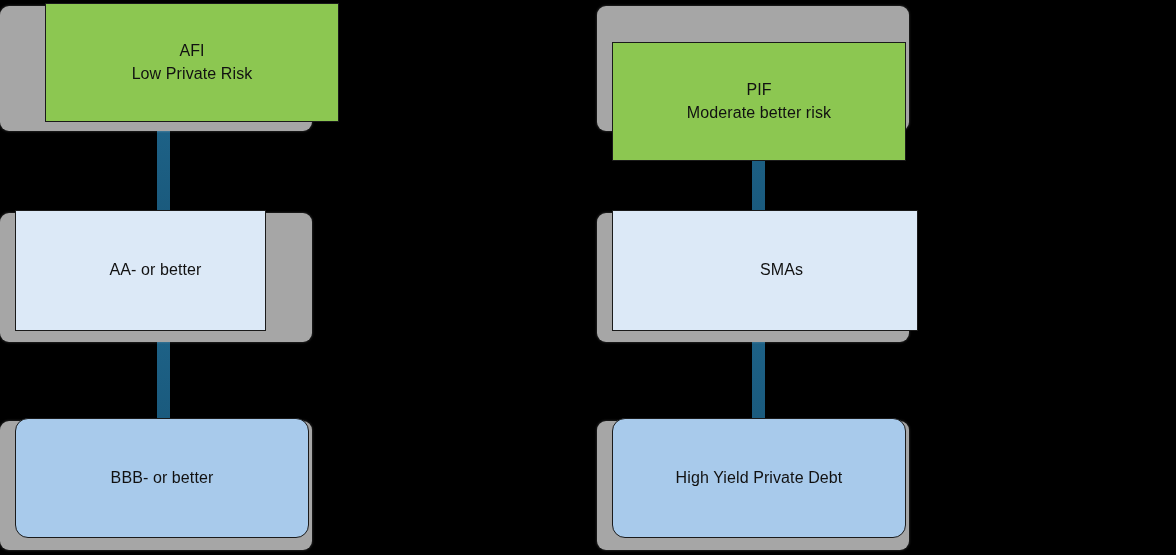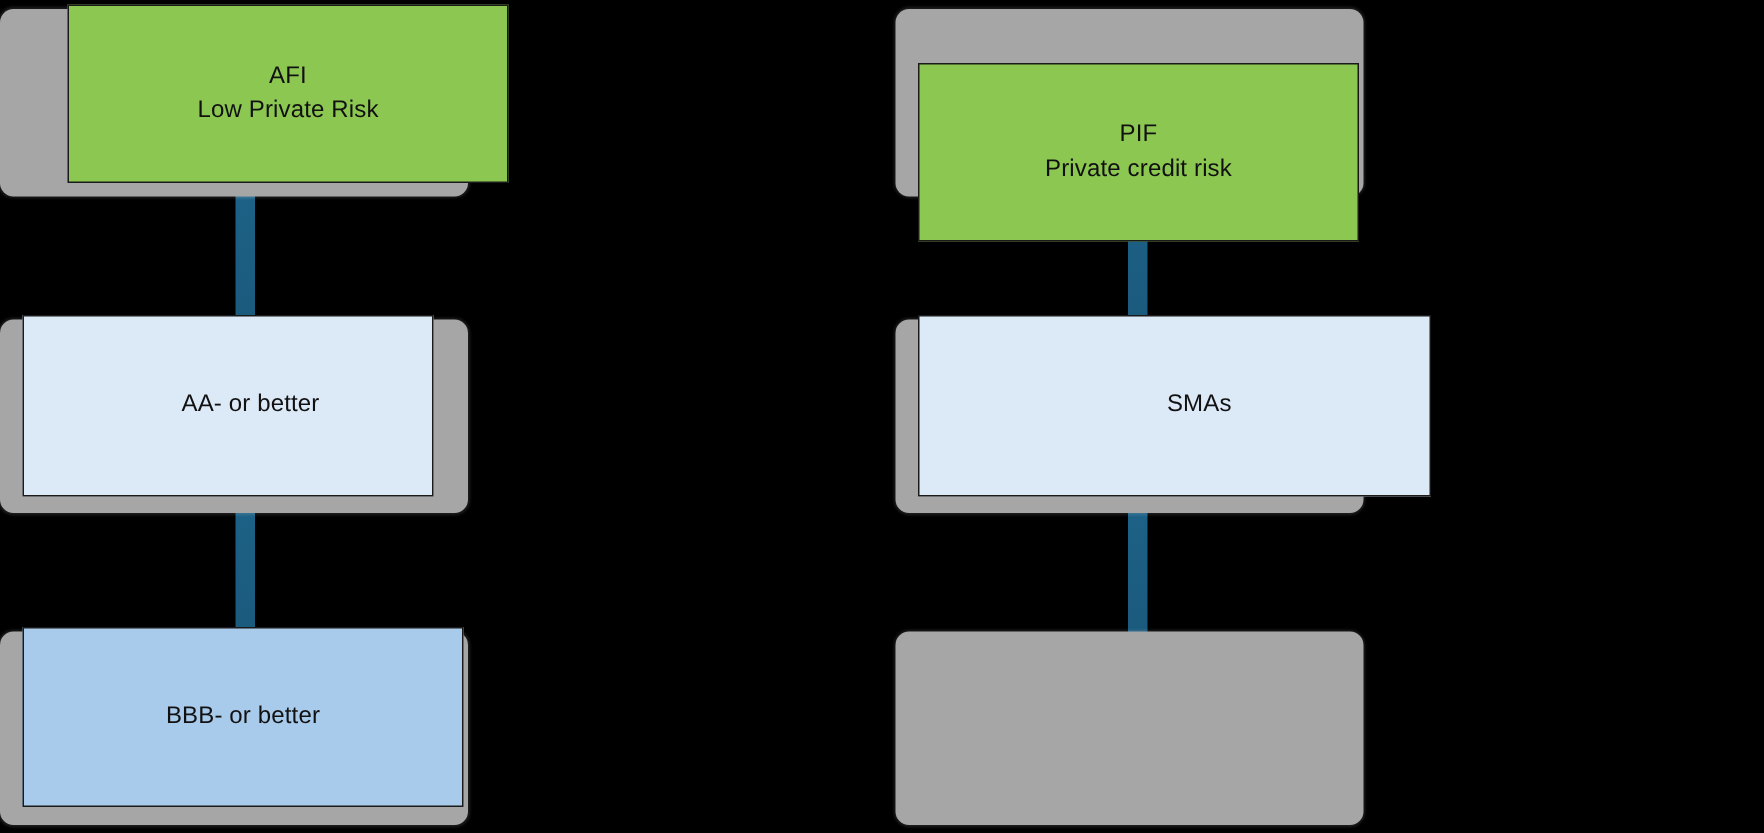--- a/index.html
+++ b/index.html
@@ -37,21 +37,21 @@
     color: #111111;
     font-size: 16px;
     line-height: 1.42;
     letter-spacing: 0.1px;
     padding: 0 10px;
   }
   .node .line { display: block; white-space: nowrap; }
 
   .node.green      { background: #8cc751; }
   .node.lightblue  { background: #dce9f7; }
-  .node.midblue    { background: #a8caeb; }
+  .node.midblue    { background: #a8caeb; border-radius: 13px; }
 
   
   .connector {
     position: absolute;
     width: 13px;
     background: linear-gradient(to bottom, #5d8ead 0%, #1d6186 16%, #1a5a7d 100%);
   }
 </style>
 </head>
 <body>
@@ -62,39 +62,42 @@
 
   <div class="connector" style="left:157px; top:326px; height:96px;"></div>
 
   <div class="plate" style="left:0px; top:6px; width:312px; height:125px;"></div>
   <div class="node green" style="left:15px; top:3px; width:294px; height:119px;margin-left:30px;">
     <span class="line">AFI</span>
     <span class="line">Low Private Risk</span>
   </div>
 
   <div class="plate" style="left:0px; top:213px; width:312px; height:129px;"></div>
-  <div class="node lightblue" style="left:15px; top:210px; width:274px; height:121px;padding-left:40px;">
+  <div class="node lightblue" style="left:15px; top:210px; width:251px; height:121px;padding-left:40px;">
     <span class="line">AA- or better</span>
   </div>
 
   <div class="plate" style="left:0px; top:421px; width:312px; height:129px;"></div>
   <div class="node midblue" style="left:15px; top:418px; width:294px; height:120px;">
     <span class="line">BBB- or better</span>
   </div>
 
   <div class="connector" style="left:752px; top:118px; height:96px;"></div>
 
   <div class="connector" style="left:752px; top:326px; height:96px;"></div>
 
   <div class="plate" style="left:597px; top:6px; width:312px; height:125px;"></div>
   <div class="node green" style="left:612px; top:3px; width:294px; height:119px;margin-top:39px;">
     <span class="line">PIF</span>
-    <span class="line">Private credit risk</span>
+    <span class="line">Moderate better risk</span>
   </div>
 
   <div class="plate" style="left:597px; top:213px; width:312px; height:129px;"></div>
-  <div class="node lightblue" style="left:612px; top:210px; width:342px; height:121px;padding-left:43px;">
+  <div class="node lightblue" style="left:612px; top:210px; width:306px; height:121px;padding-left:43px;">
     <span class="line">SMAs</span>
   </div>
 
   <div class="plate" style="left:597px; top:421px; width:312px; height:129px;"></div>
+  <div class="node midblue" style="left:612px; top:418px; width:294px; height:120px;">
+    <span class="line">High Yield Private Debt</span>
+  </div>
 
 </div>
 
 </body></html>

